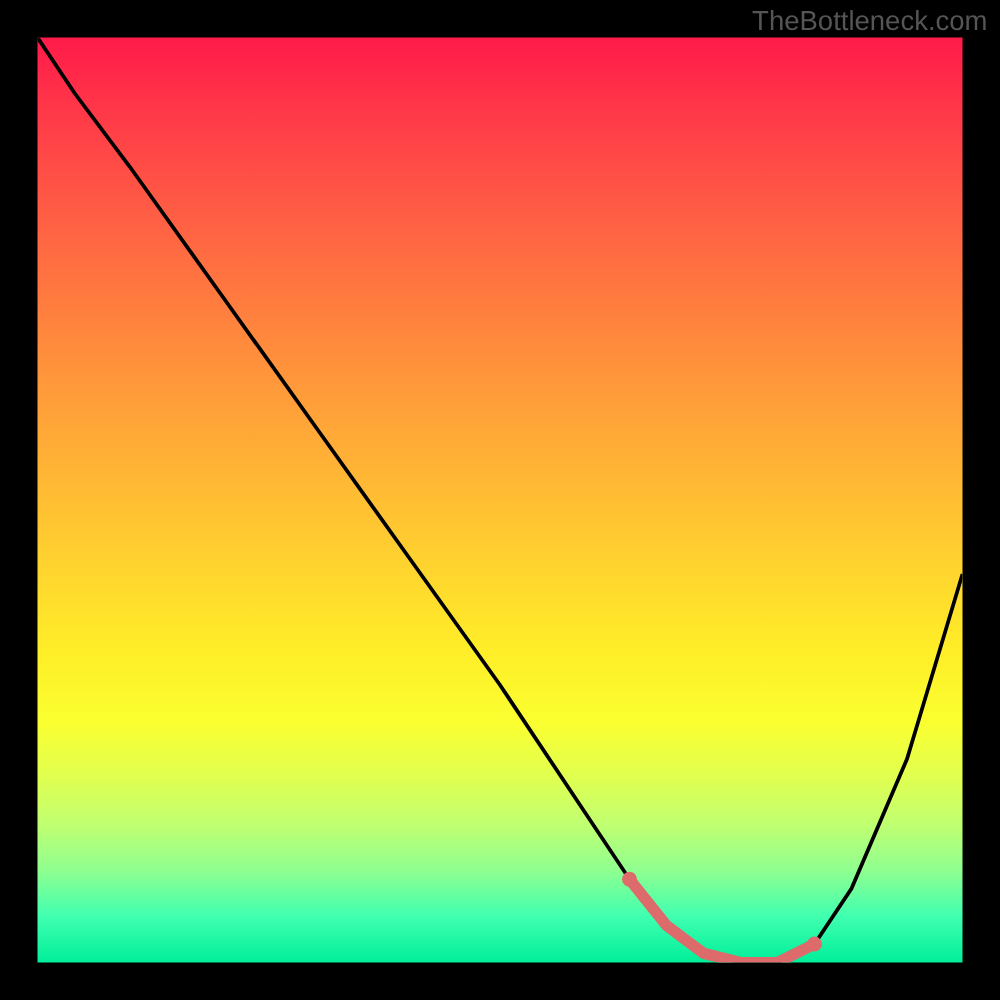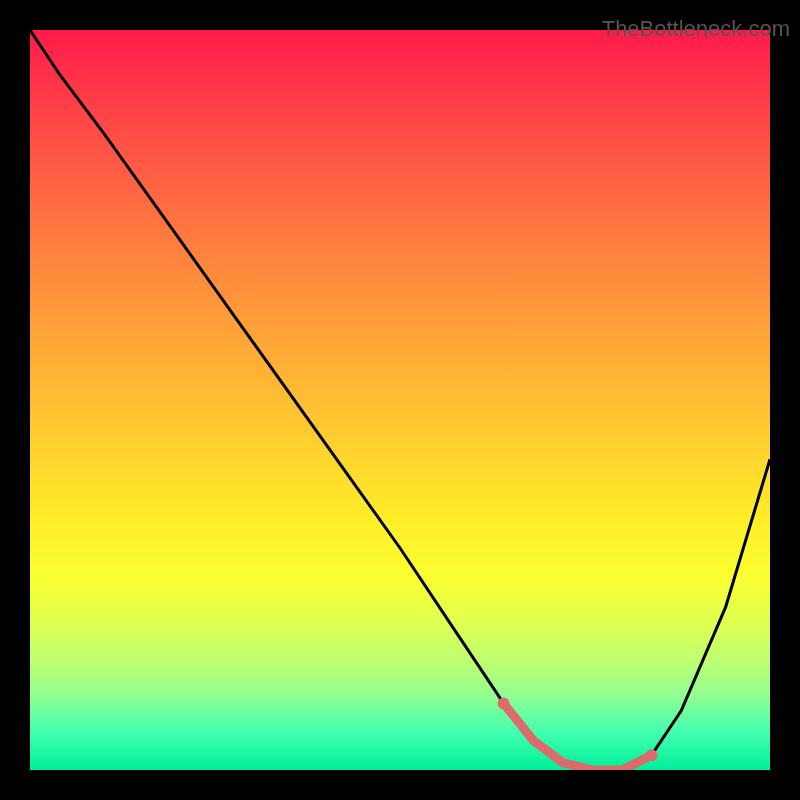--- a/index.html
+++ b/index.html
@@ -12,21 +12,21 @@
     font-family: Arial, sans-serif;
   }
   .container {
     position: relative;
     width: 800px;
     height: 800px;
     background: #000;
   }
   .watermark {
     position: absolute;
-    top: 16px;
+    top: 4px;
     right: 10px;
     color: #555;
     font-size: 22px;
     font-weight: 500;
     z-index: 10;
   }
   .plot-area {
     position: absolute;
     top: 30px;
     left: 30px;

